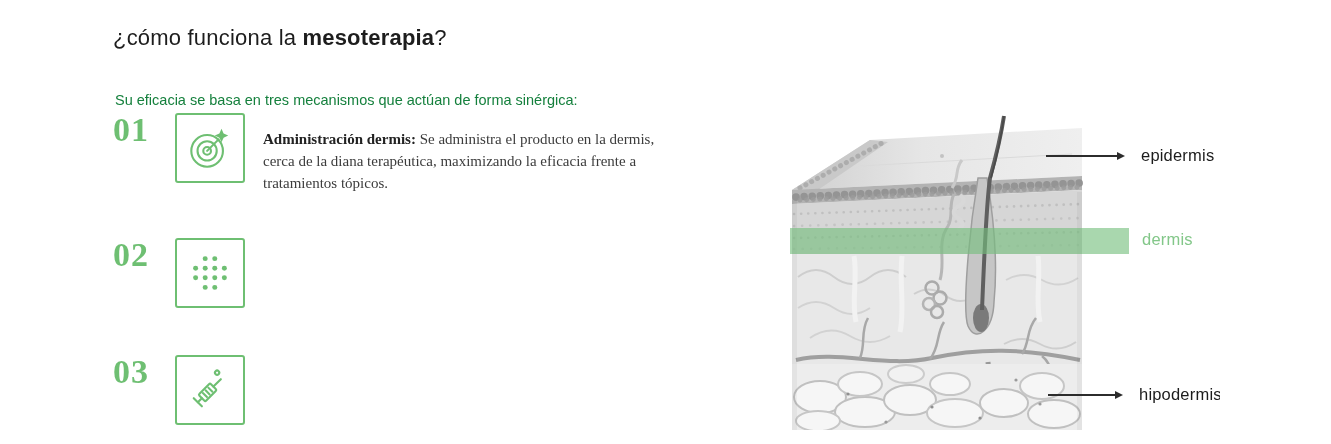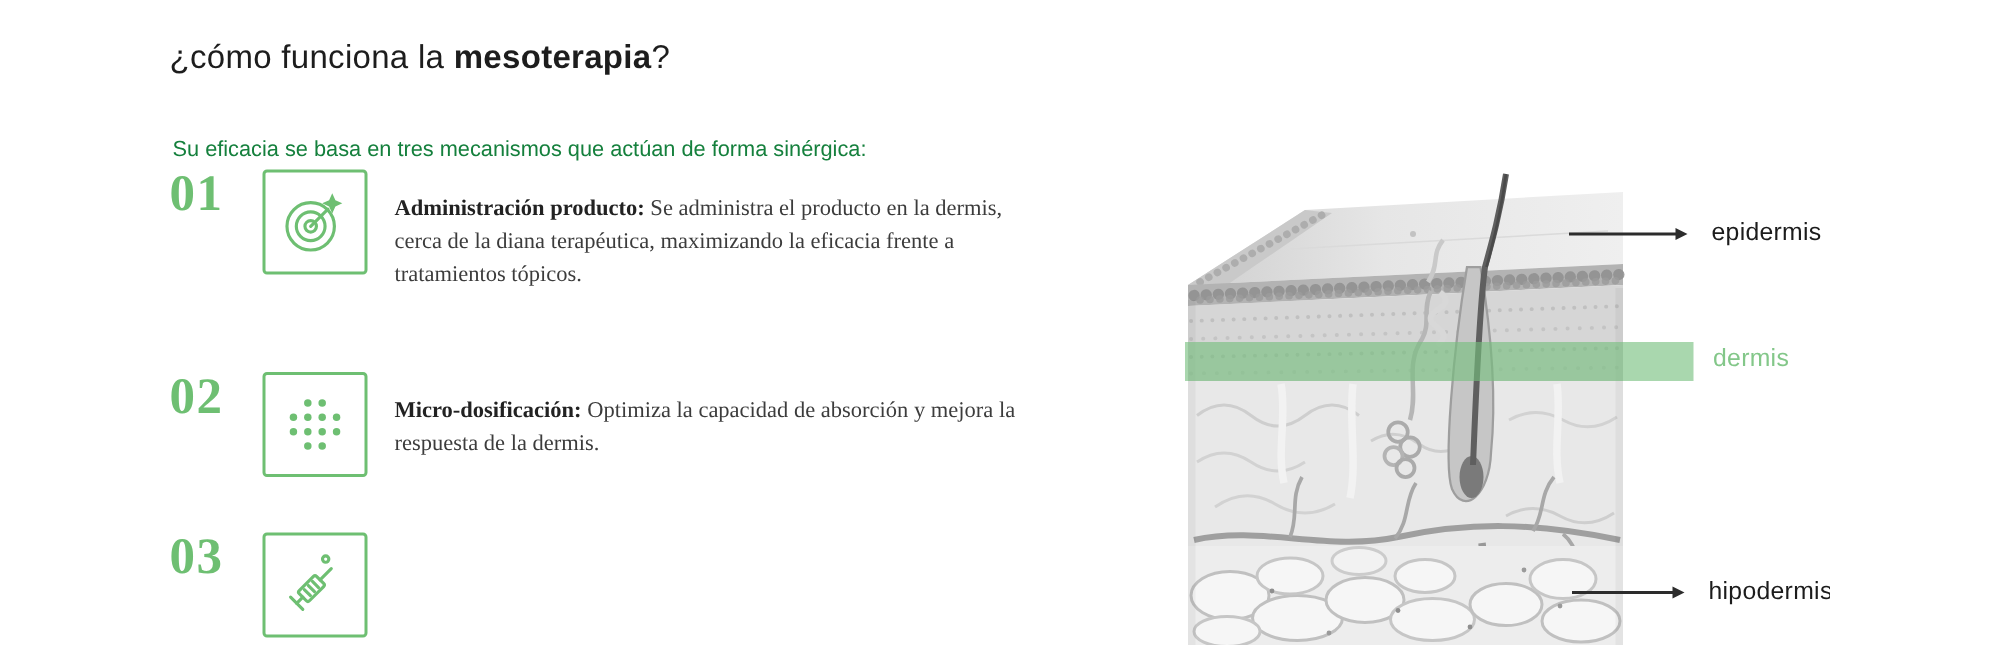--- a/index.html
+++ b/index.html
@@ -12,21 +12,21 @@
     position:absolute;left:113px;top:10px;font-size:22px;color:#1d1d1d;
     font-weight:400;letter-spacing:.2px;
   }
   .title b{font-weight:700;}
   .subtitle{
     position:absolute;left:115px;top:77px;font-size:14.5px;color:#15803d;
   }
   .mech-row{
     position:absolute;left:113px;display:flex;height:74px;width:600px;font-family:Liberation Serif, serif;
   }
-  .row-1{top:113px;} .row-2{top:248px;} .row-3{top:355px;}
+  .row-1{top:113px;} .row-2{top:238px;} .row-3{top:355px;}
   .mech-num{
     width:62px;flex-shrink:0;font-size:34px;font-weight:700;color:#6ebf72;
     letter-spacing:1px;line-height:1;
   }
   .icon-box{
     width:66px;height:66px;flex-shrink:0;border:2.5px solid #6ebf72;border-radius:3px;
     display:flex;align-items:center;justify-content:center;background:#fff;
   }
   .mech-text{
     margin-left:18px;width:414px;font-size:15px;line-height:22px;color:#3c3c3c;
@@ -67,42 +67,41 @@
     <div class="mech-num">01</div>
     <div class="icon-box">
       <svg width="46" height="46" viewBox="0 0 48 48">
         <circle class="green-stroke" cx="21" cy="27" r="16.5"></circle>
         <circle class="green-stroke" cx="21" cy="27" r="10"></circle>
         <circle class="green-stroke" cx="21" cy="27" r="4"></circle>
         <line class="green-stroke" x1="21" y1="27" x2="33" y2="15"></line>
         <path class="green-fill" d="M36 4 L38.2 8.8 L43 11 L38.2 13.2 L36 18 L33.8 13.2 L29 11 L33.8 8.8 Z"></path>
       </svg>
     </div>
-    <p class="mech-text"><b>Administración producto:</b><span> Se administra el producto en la dermis, cerca de la diana terapéutica, maximizando la eficacia frente a tratamientos tópicos.</span></p>
+    <p class="mech-text"><b>Administración dermis:</b><span> Se administra el producto en la dermis, cerca de la diana terapéutica, maximizando la eficacia frente a tratamientos tópicos.</span></p>
   </div>
 
   <div class="mech-row row-2">
     <div class="mech-num">02</div>
     <div class="icon-box">
       <svg width="46" height="46" viewBox="0 0 48 48">
         <circle class="green-fill" cx="19" cy="9" r="2.6"></circle>
           <circle class="green-fill" cx="29" cy="9" r="2.6"></circle>
         <circle class="green-fill" cx="9" cy="19" r="2.6"></circle>
           <circle class="green-fill" cx="19" cy="19" r="2.6"></circle>
           <circle class="green-fill" cx="29" cy="19" r="2.6"></circle>
           <circle class="green-fill" cx="39" cy="19" r="2.6"></circle>
         <circle class="green-fill" cx="9" cy="29" r="2.6"></circle>
           <circle class="green-fill" cx="19" cy="29" r="2.6"></circle>
           <circle class="green-fill" cx="29" cy="29" r="2.6"></circle>
           <circle class="green-fill" cx="39" cy="29" r="2.6"></circle>
         <circle class="green-fill" cx="19" cy="39" r="2.6"></circle>
           <circle class="green-fill" cx="29" cy="39" r="2.6"></circle>
       </svg>
     </div>
-    <p class="mech-text"><b>Micro-dosificación:</b><span> Optimiza la capacidad de absorción y mejora la respuesta de la dermis.</span></p>
   </div>
 
   <div class="mech-row row-3">
     <div class="mech-num">03</div>
     <div class="icon-box">
       <svg width="46" height="46" viewBox="0 0 48 48">
         <g transform="rotate(-45 24 24)">
           <line class="green-stroke" x1="6" y1="18" x2="6" y2="30"></line>
           <line class="green-stroke" x1="6" y1="24" x2="12" y2="24"></line>
           <rect class="green-stroke" x="12" y="19" width="17" height="10" rx="1.5"></rect>

